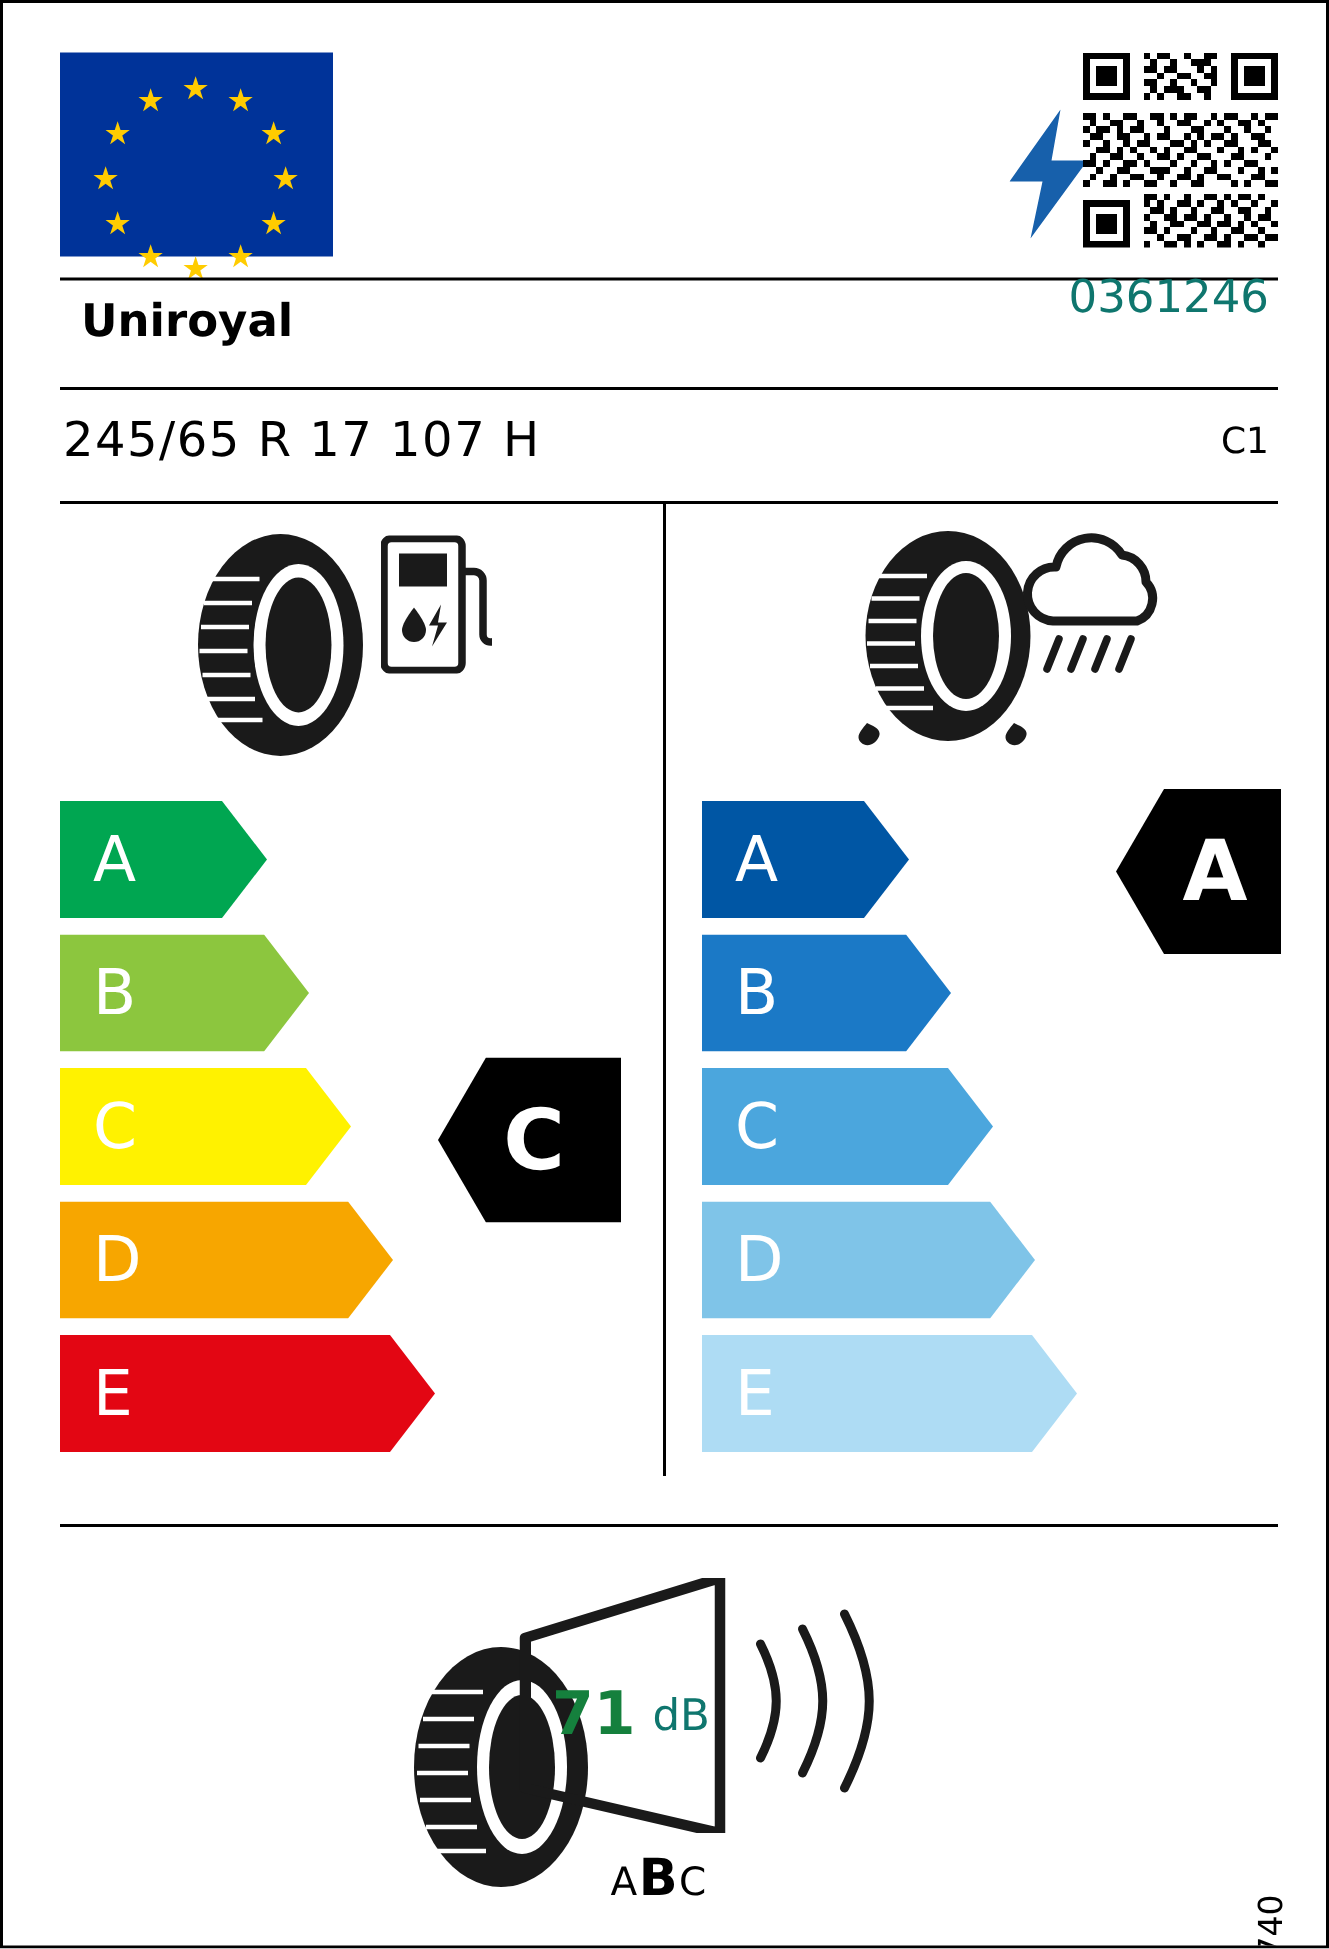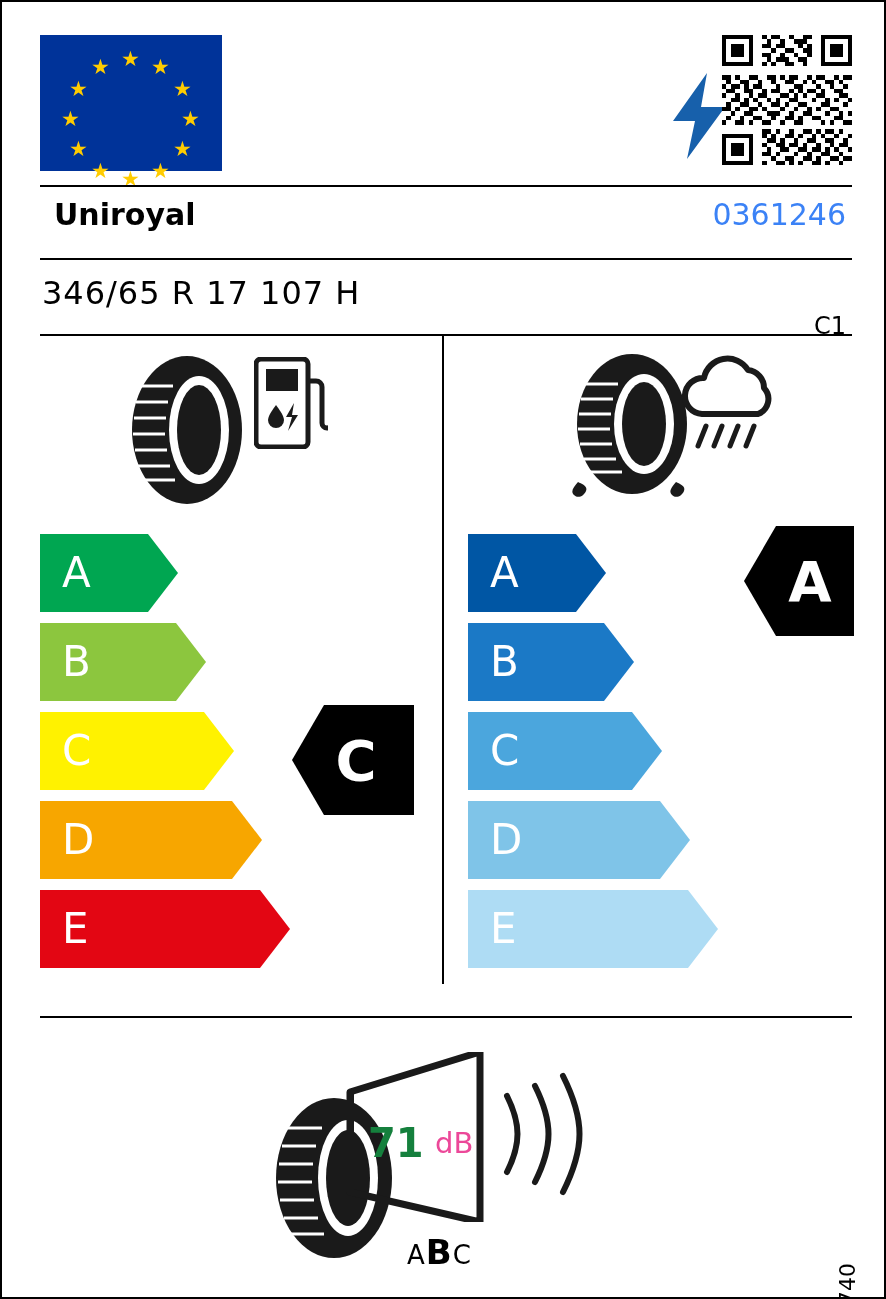--- a/index.html
+++ b/index.html
@@ -68,38 +68,37 @@
   .brand {
     position: absolute;
     left: 40px; top: 195px;
     font-size: 30px;
     font-weight: bold;
     color: #000;
     margin-left: 12px;
   }
   .code {
     position: absolute;
-    right: 38px; top: 195px;
+    right: 38px; top: 179px;
     font-size: 30px;
-    color: #3b82f6;
+    color: #0f766e;
     text-align: right;
   }
   .size {
     position: absolute;
     left: 40px; top: 272px;
     font-size: 32px;
     color: #000;
     letter-spacing: 1px;
   }
   .class {
     position: absolute;
     right: 38px; top: 278px;
     font-size: 24px;
     color: #000;
-    margin-top: 32px;
   }
 
   
   .v-divider {
     position: absolute;
     left: 440px; top: 334px;
     width: 2px; height: 648px;
     background: #000;
   }
 
@@ -162,21 +161,21 @@
     position: absolute;
     left: 96px; top: 78px;
     font-size: 40px;
     font-weight: bold;
     color: #15803d;
   }
   .db-unit {
     position: absolute;
     left: 163px; top: 84px;
     font-size: 29px;
-    color: #ec4899;
+    color: #0f766e;
   }
   .abc {
     position: absolute;
     left: 135px; top: 190px;
     font-size: 26px;
     color: #000;
     letter-spacing: 1px;
     text-align: center;
   }
   .abc .sel { font-size: 34px; font-weight: bold; }
@@ -409,21 +408,21 @@
           <rect x="26" y="28" width="1" height="1"></rect>
       </g>
     </svg>
   </div>
 
   <div class="rule" style="top:183px;"></div>
   <div class="brand">Uniroyal</div>
   <div class="code">0361246</div>
 
   <div class="rule" style="top:256px;"></div>
-  <div class="size">346/65 R 17 107 H</div>
+  <div class="size">245/65 R 17 107 H</div>
   <div class="class">C1</div>
 
   <div class="rule" style="top:332px;"></div>
 
   <div class="v-divider"></div>
 
   <svg class="pict" style="left:125px; top:352px; width:120px; height:152px;" viewBox="0 0 120 152">
     <ellipse cx="60" cy="76" rx="55" ry="74" fill="#1A1A1A"></ellipse>
     <ellipse cx="72" cy="76" rx="30" ry="54" fill="#ffffff"></ellipse>
     <ellipse cx="72" cy="76" rx="22" ry="45" fill="#1A1A1A"></ellipse>

